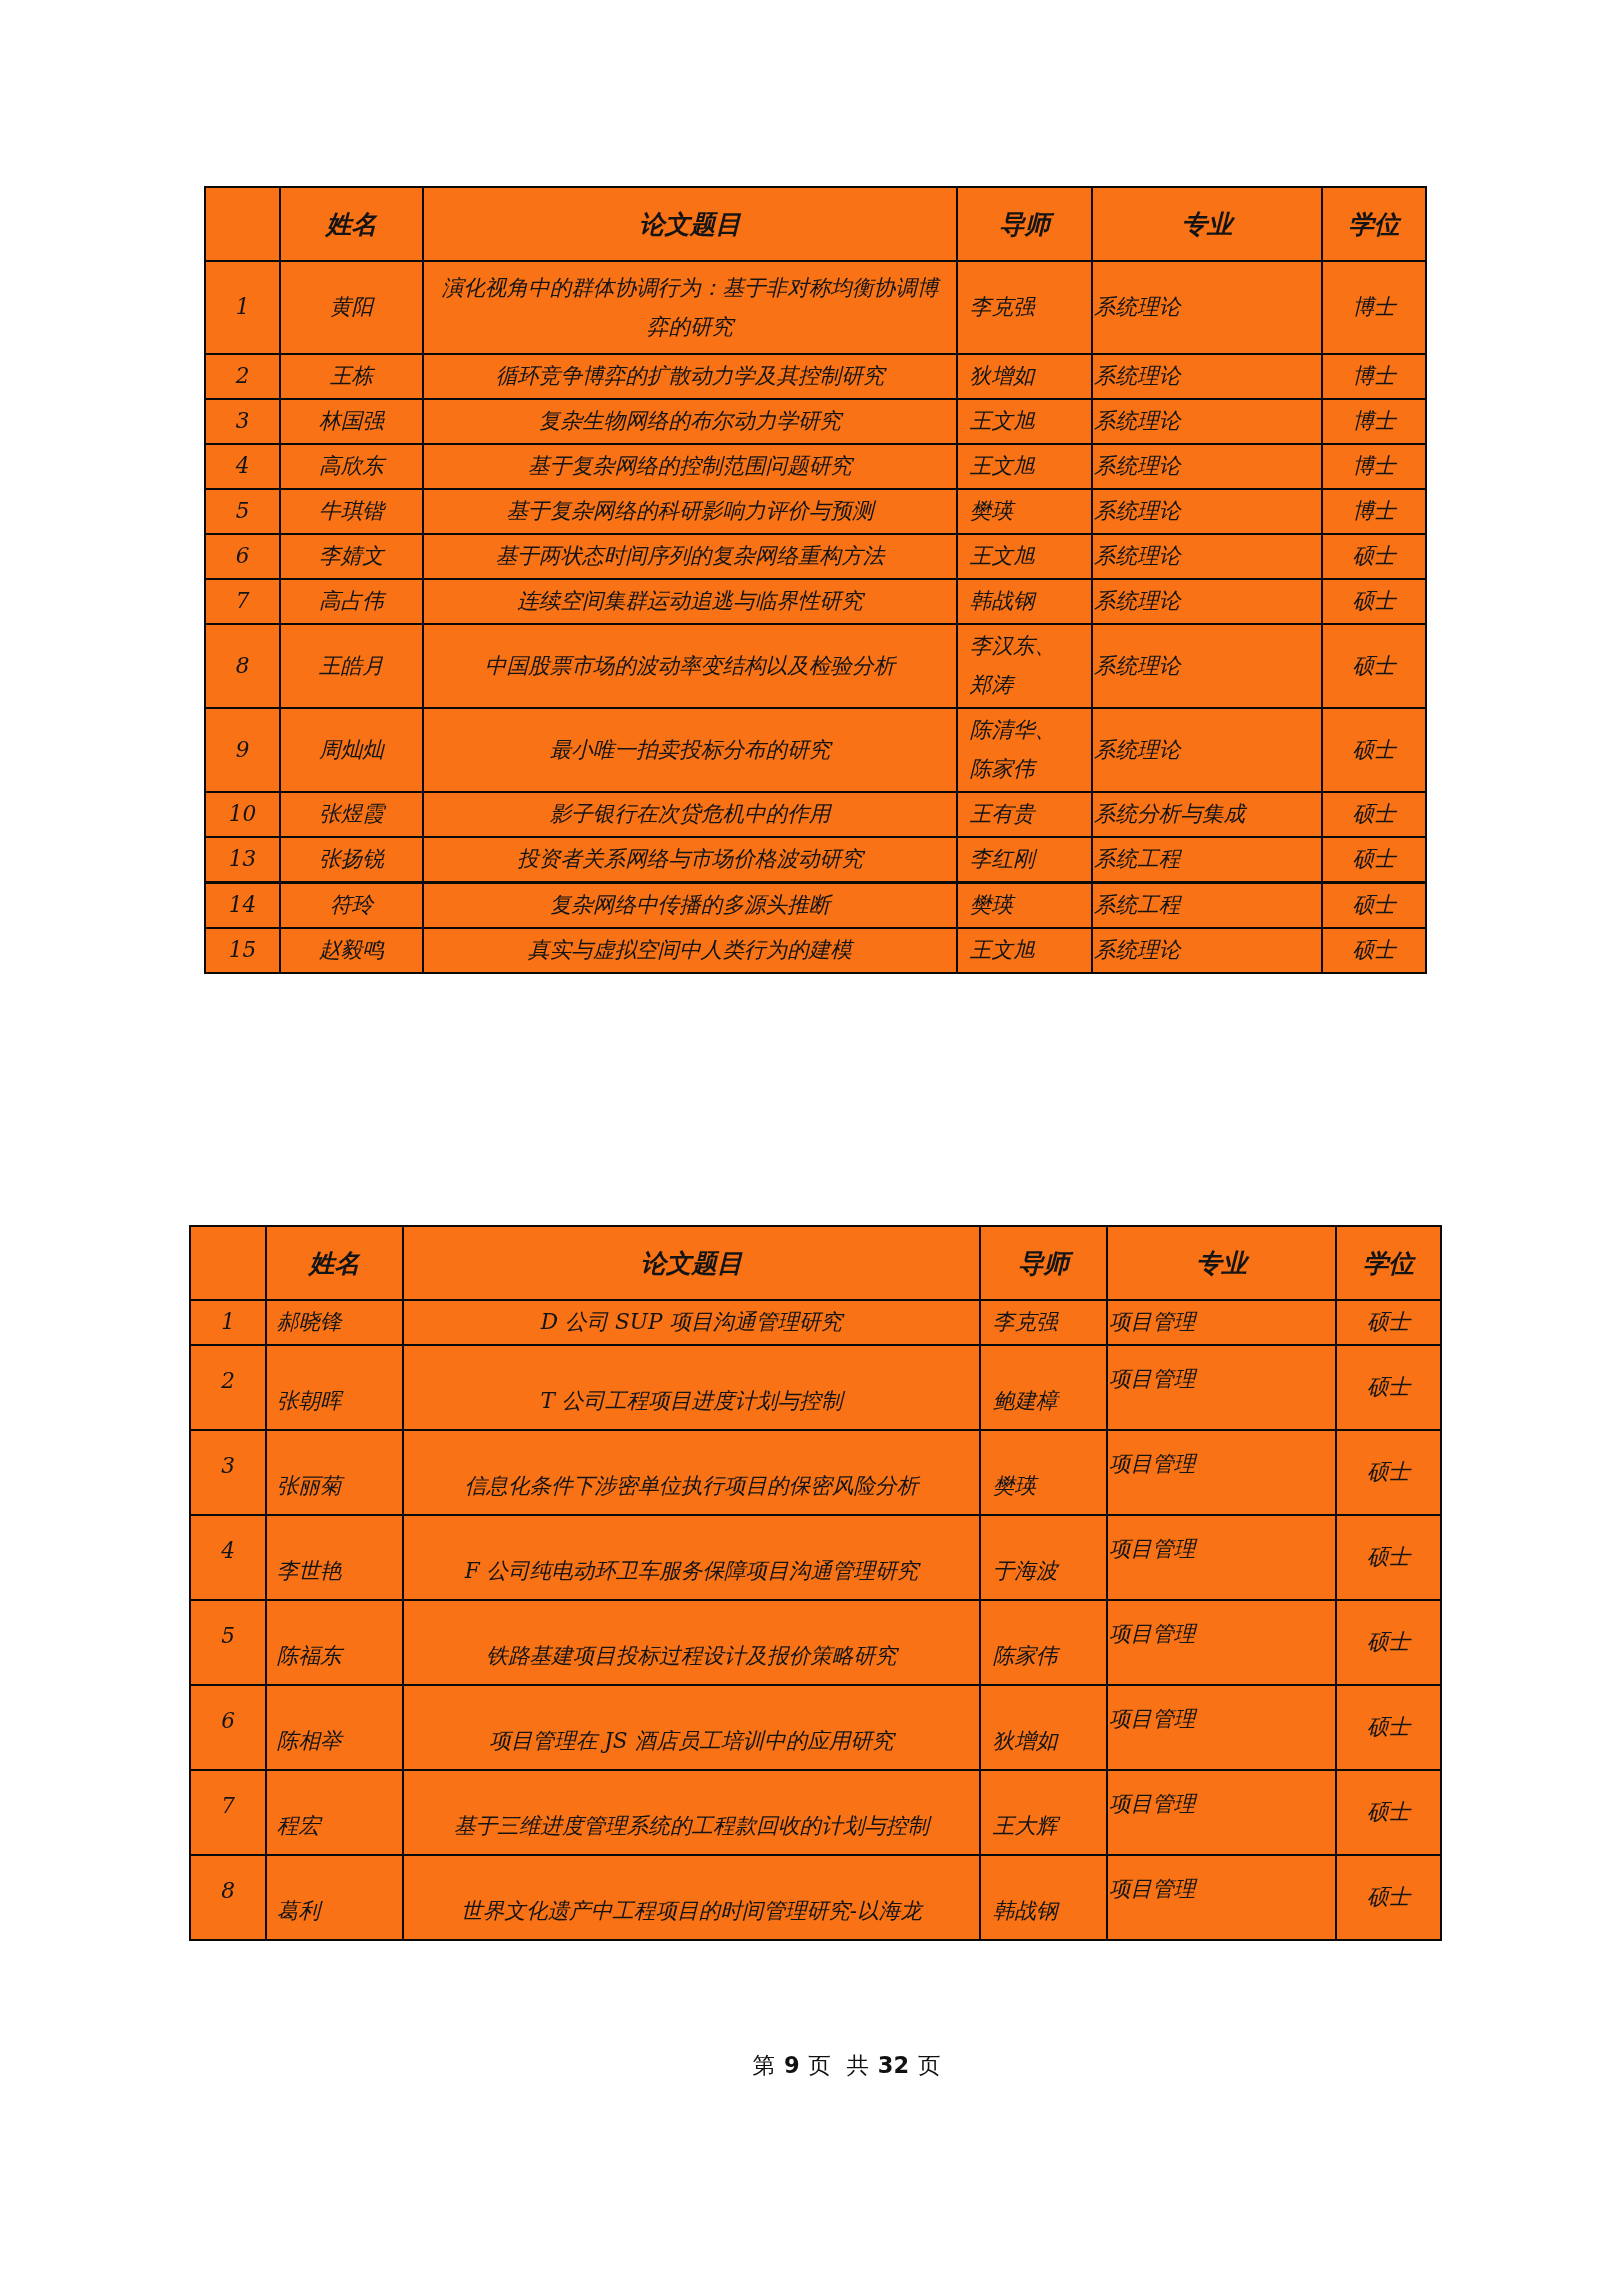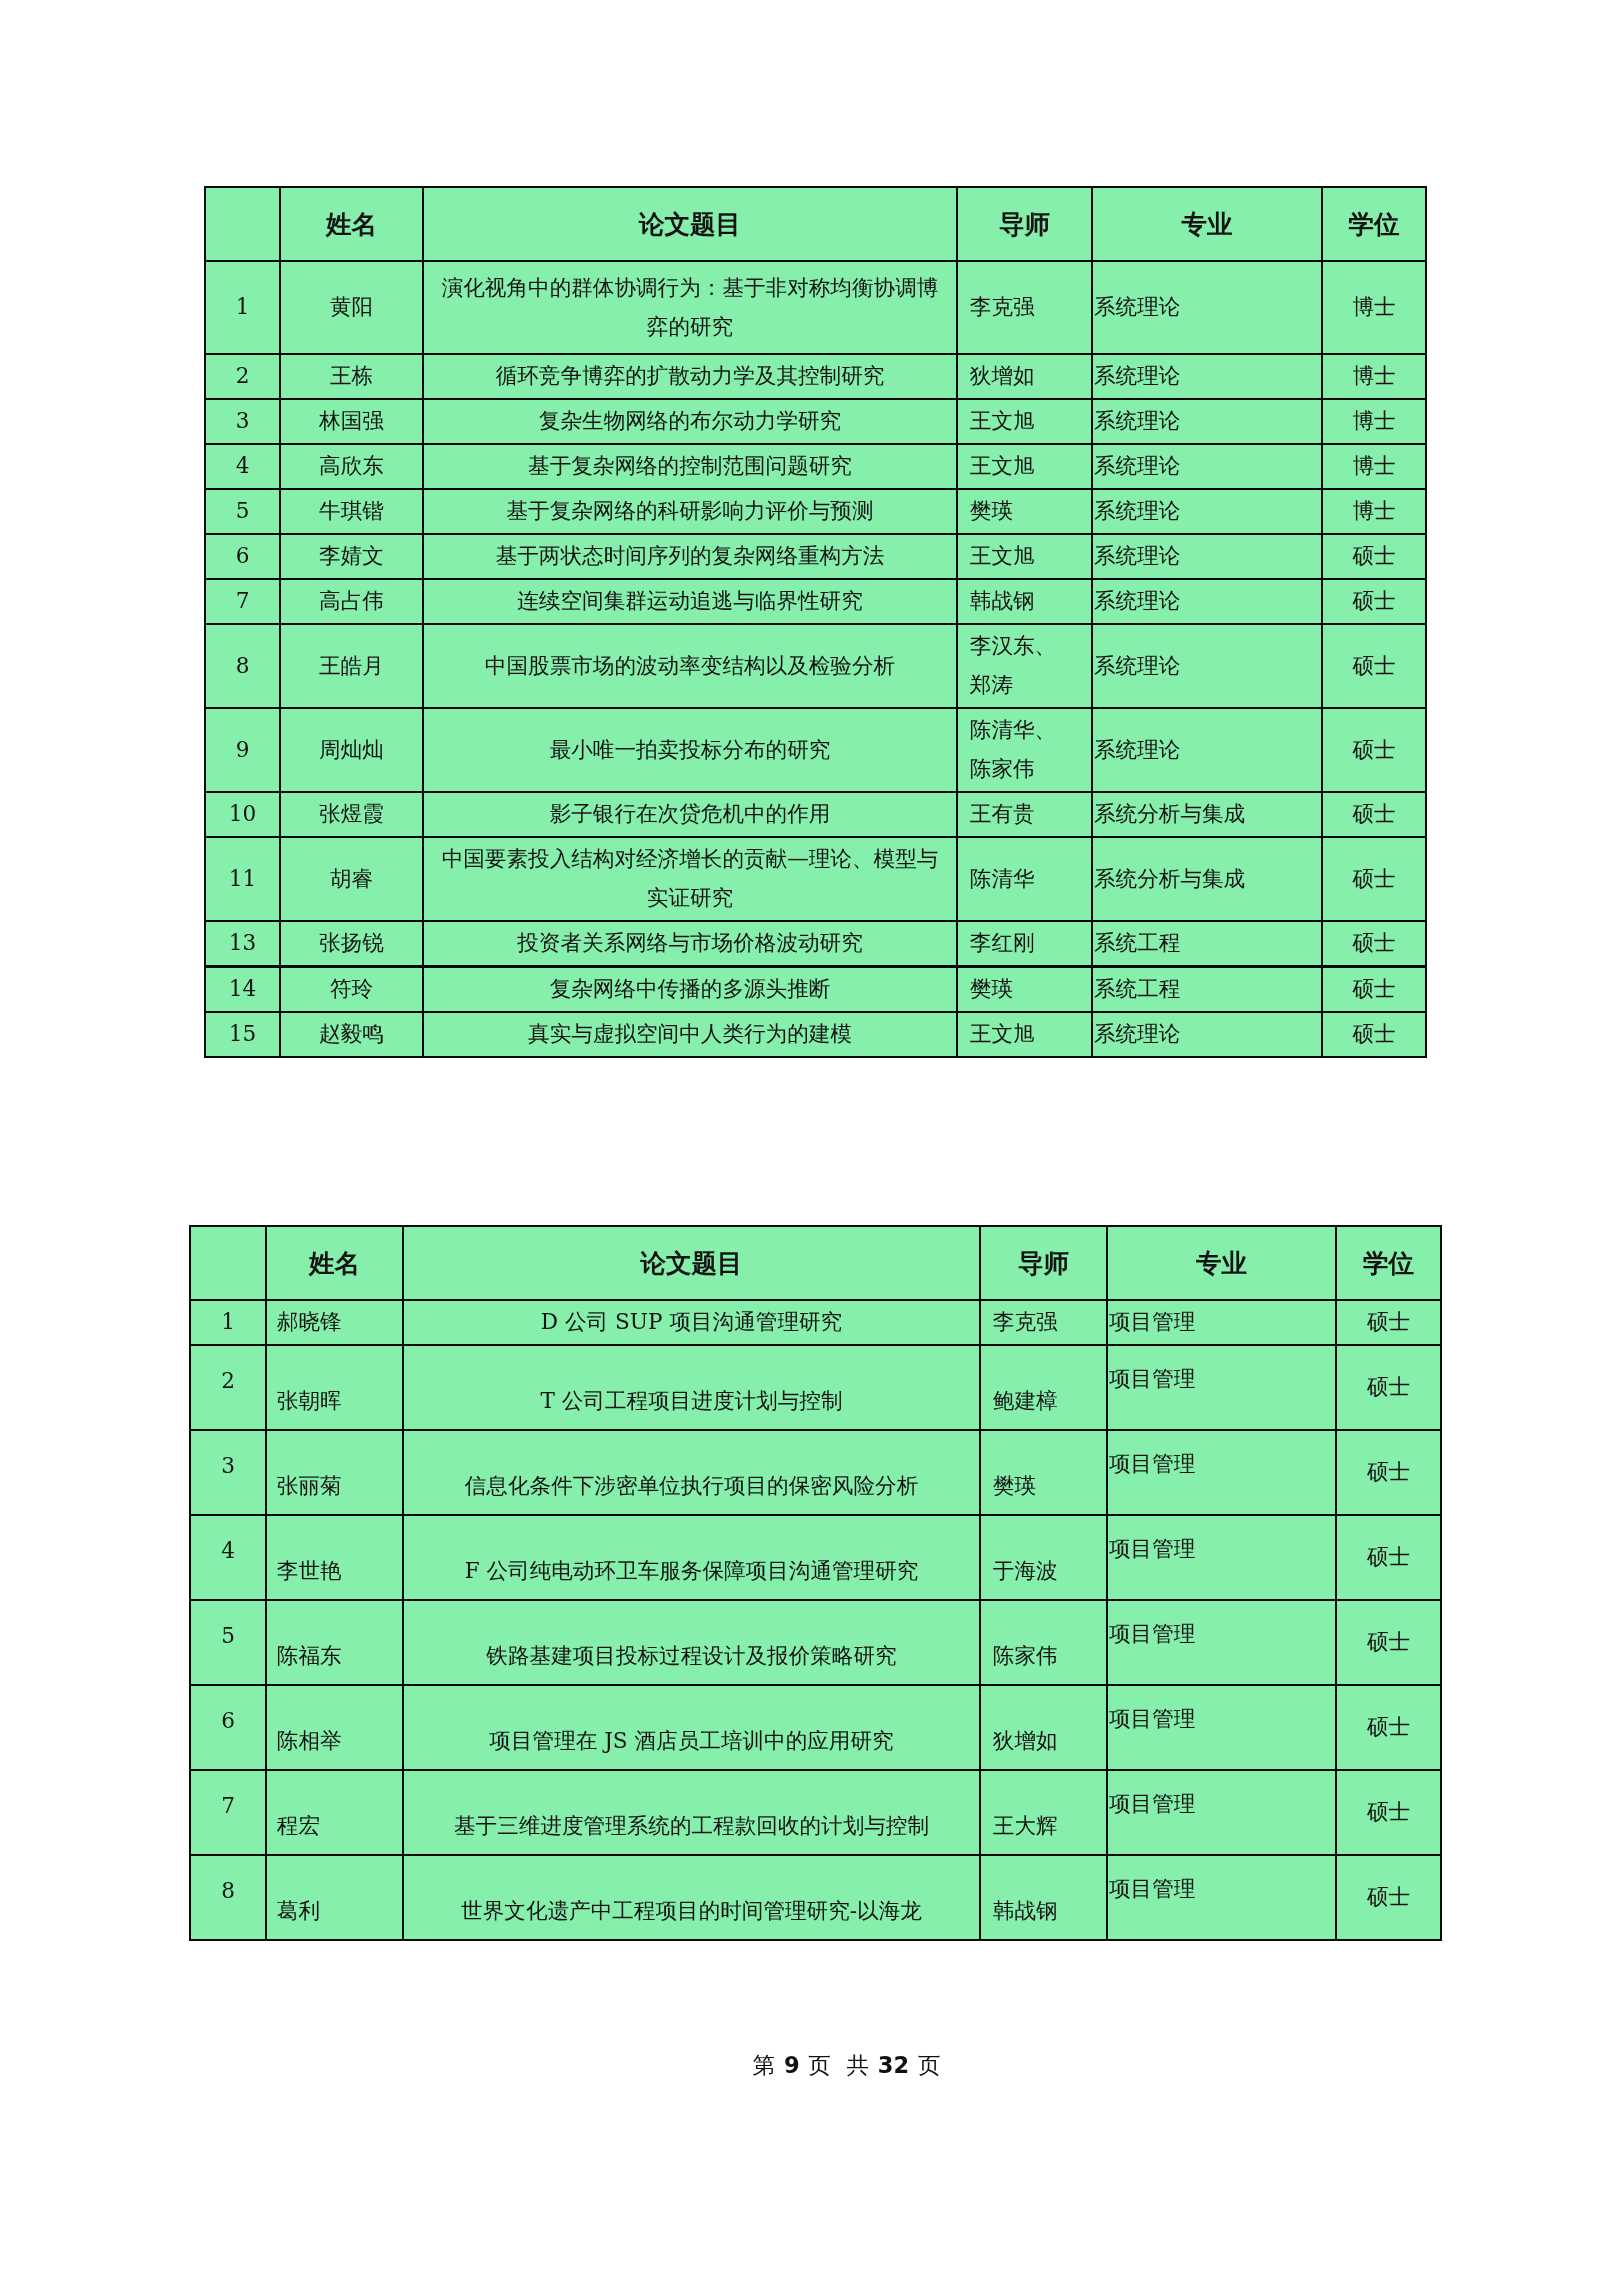--- a/index.html
+++ b/index.html
@@ -8,22 +8,23 @@
     background:#ffffff;
     position:relative;
     font-family:"DejaVu Serif",serif;
     color:#141414;
     overflow:hidden;
   }
   .tbl{
     position:absolute;
     border-collapse:collapse;
     table-layout:fixed;
-    background:#86efac;
+    background:#f97316;
     border:2.9px solid #0a0a0a;
+    font-style:italic;
   }
   .tbl th,.tbl td{
     border:2px solid #0a0a0a;
     overflow:hidden;
     vertical-align:middle;
   }
   .tbl th{
     font-family:"DejaVu Sans",sans-serif;
     font-weight:bold;
     font-size:25.5px;
@@ -168,28 +169,20 @@
       <td class="c-deg">硕士</td>
     </tr>
     <tr class="rh46">
       <td class="c-idx">10</td>
       <td class="c-name">张煜霞</td>
       <td class="c-title">影子银行在次贷危机中的作用</td>
       <td class="c-adv">王有贵</td>
       <td class="c-major">系统分析与集成</td>
       <td class="c-deg">硕士</td>
     </tr>
-    <tr class="rh86">
-      <td class="c-idx">11</td>
-      <td class="c-name">胡睿</td>
-      <td class="c-title">中国要素投入结构对经济增长的贡献—理论、模型与实证研究</td>
-      <td class="c-adv">陈清华</td>
-      <td class="c-major">系统分析与集成</td>
-      <td class="c-deg">硕士</td>
-    </tr>
     <tr class="rh46 thick-after">
       <td class="c-idx">13</td>
       <td class="c-name">张扬锐</td>
       <td class="c-title">投资者关系网络与市场价格波动研究</td>
       <td class="c-adv">李红刚</td>
       <td class="c-major">系统工程</td>
       <td class="c-deg">硕士</td>
     </tr>
     <tr class="rh46">
       <td class="c-idx">14</td>

